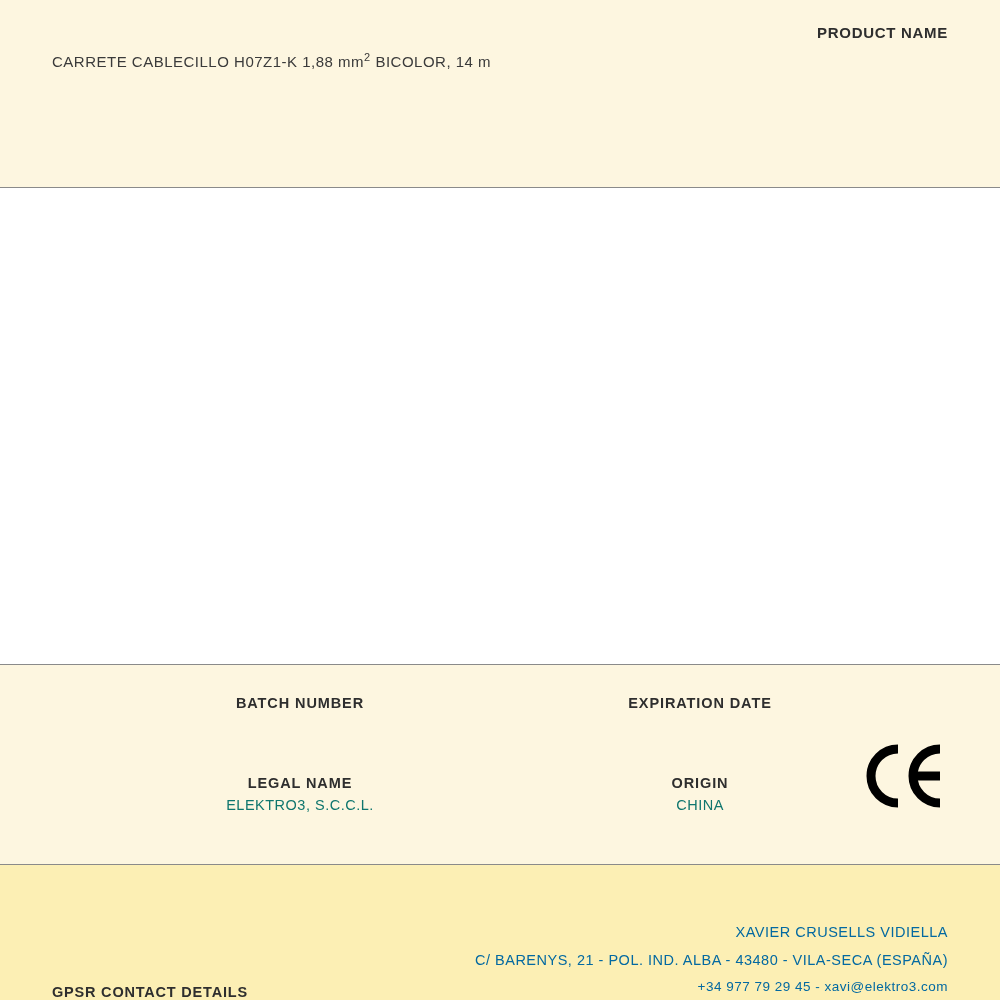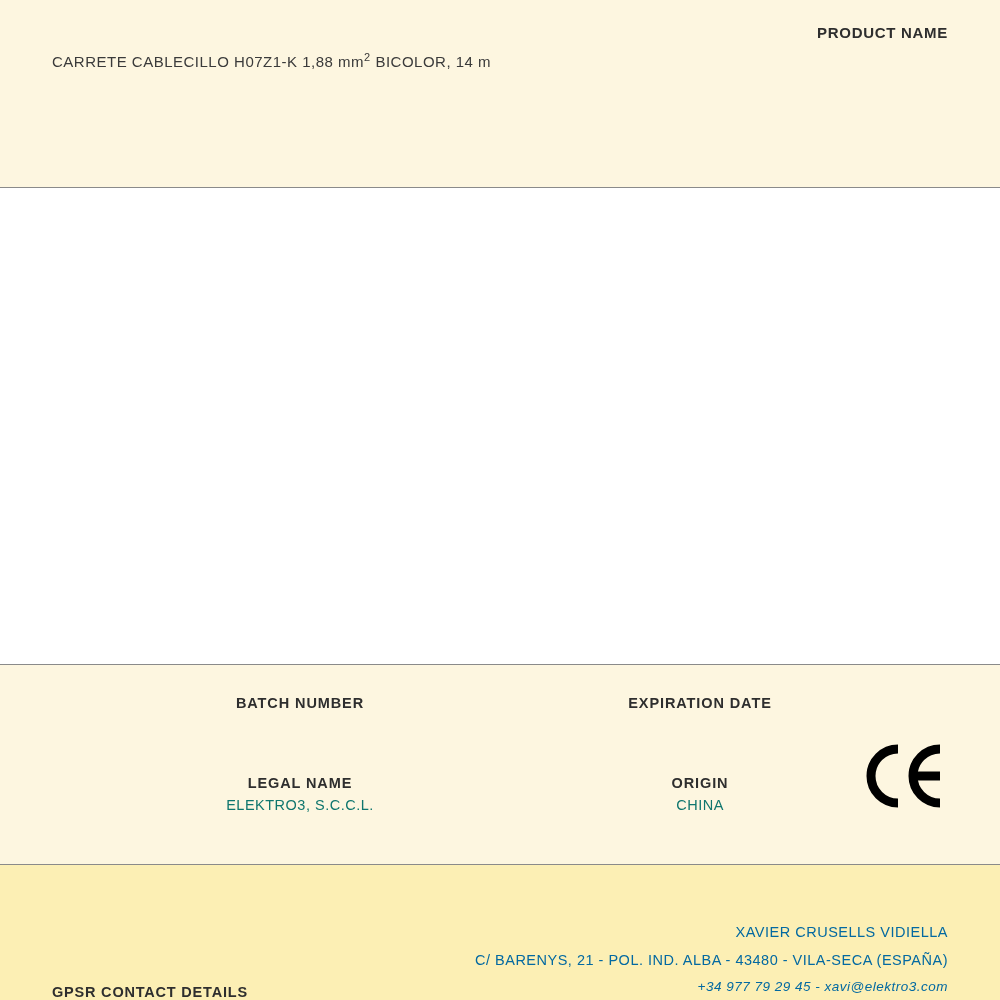--- a/index.html
+++ b/index.html
@@ -119,21 +119,21 @@
     color: #2e2e2e;
     white-space: nowrap;
   }
   .footer-contact {
     text-align: right;
     font-size: 14.5px;
     letter-spacing: 0.5px;
     color: #0369a1;
     line-height: 1.9;
   }
-  .footer-contact div:last-child { font-size: 13.5px; font-style: italic; }
+  .footer-contact div:last-child { font-size: 13.5px; }
 </style>
 </head>
 <body>
 
 <div class="label-sheet">
 
   <div class="top-block">
     <div class="field-group">
       <p class="field-label">PRODUCT NAME</p>
       <p class="field-value"><span>CARRETE CABLECILLO H07Z1-K 1,88 mm</span><span class="sup">2</span><span> BICOLOR, 14 m</span></p>

